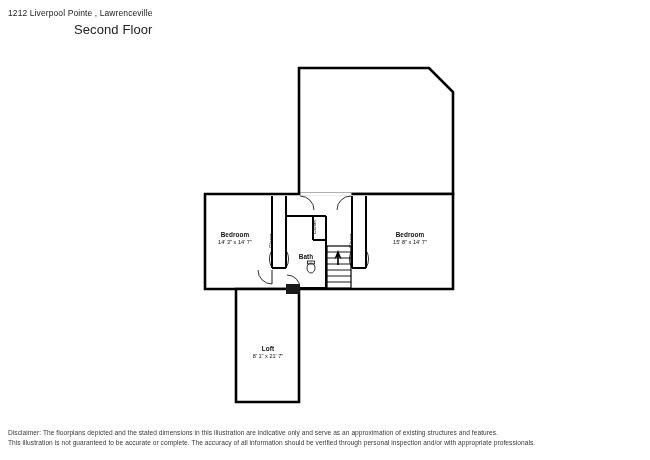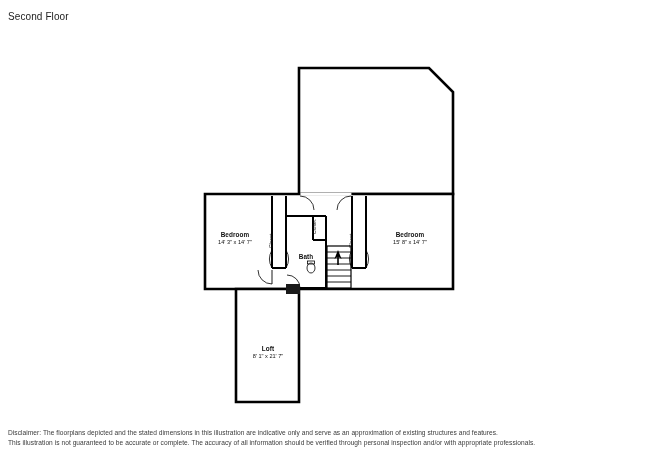--- a/index.html
+++ b/index.html
@@ -22,24 +22,25 @@
     left: 8px;
     top: 8px;
     line-height: 1.35;
   }
   #header .addr {
     font-size: 8.5px;
     color: #222;
     letter-spacing: 0.1px;
   }
   #header .floor {
-    font-size: 10px;
+    font-size: 13px;
     color: #222;
     letter-spacing: 0.1px;
     margin-top: 2px;
+    text-align: right;
   }
 
   
   #footer {
     position: absolute;
     left: 8px;
     bottom: 12px;
     width: 600px;
     line-height: 1.55;
   }
@@ -84,20 +85,21 @@
     transform-origin: 50% 50%;
   }
   .vlbl.rot {
     transform: rotate(-90deg);
   }
 </style>
 </head>
 <body>
 
 <div id="header">
+  <div class="addr">1212 Liverpool Pointe , Lawrenceville</div>
   <div class="floor">Second Floor</div>
 </div>
 
 <div id="plan">
   <svg width="650" height="460" viewBox="0 0 650 460" xmlns="http://www.w3.org/2000/svg">
 
     <g>
       <path d="M299 68 L429 68 L453 92 L453 194 L299 194 Z" fill="#ffffff" stroke="#000000" stroke-width="2.6" stroke-linejoin="miter"></path>
     </g>
 

